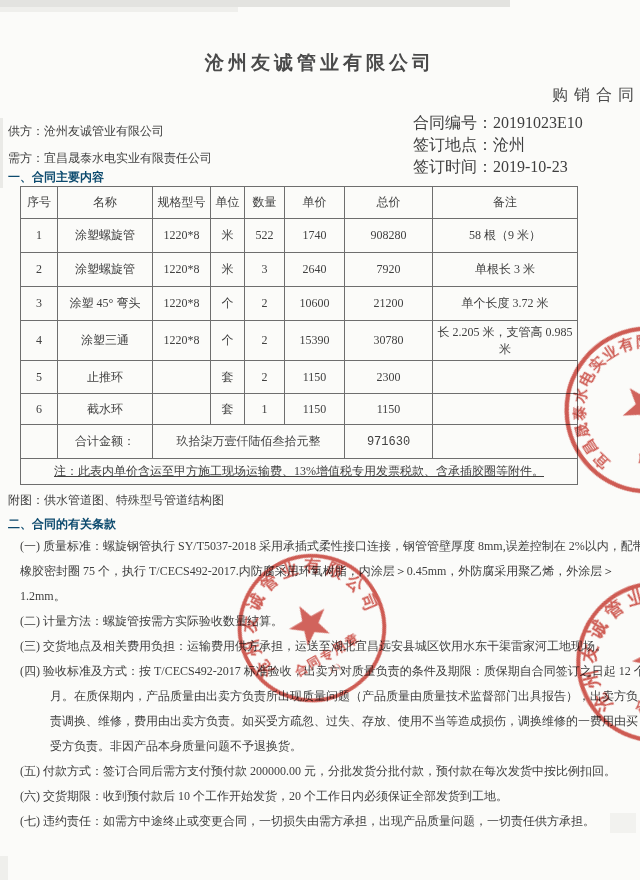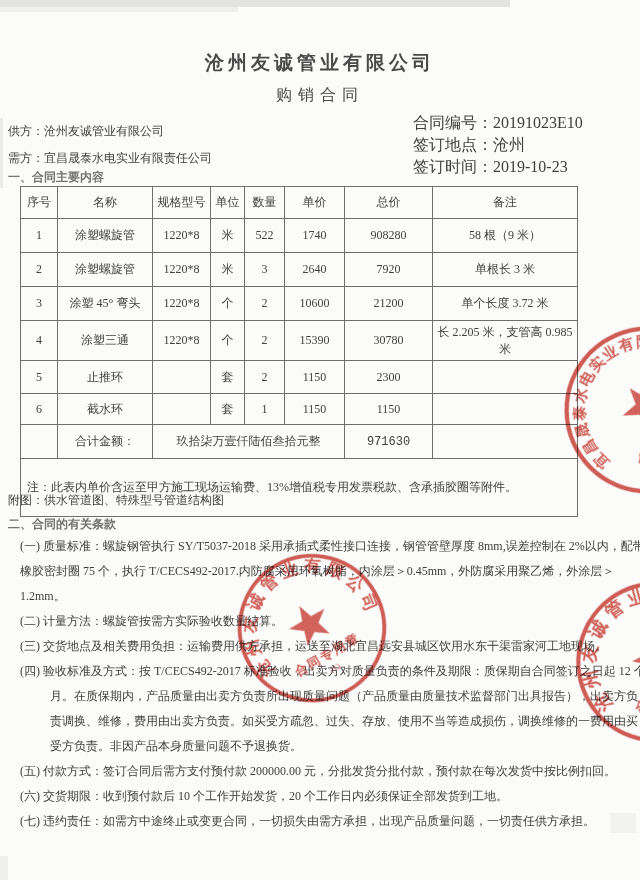--- a/index.html
+++ b/index.html
@@ -11,46 +11,46 @@
   }
   
   .strip1{position:absolute;top:0;left:0;width:510px;height:7px;background:#e3e3e0;}
   .strip2{position:absolute;top:7px;left:0;width:238px;height:5px;background:#efefec;}
   .strip3{position:absolute;top:813px;left:610px;width:26px;height:20px;background:#f2f2ef;}
   .strip4{position:absolute;top:118px;left:0;width:3px;height:70px;background:#eaeae7;}
   .strip5{position:absolute;top:856px;left:0;width:8px;height:24px;background:#efefec;}
 
   .company{position:absolute;top:50px;left:0;right:0;margin:0;text-align:center;
     font-size:19px;font-weight:600;letter-spacing:4px;color:#4a4a4a;}
-  .doctitle{position:absolute;top:85px;left:0;right:0;margin:0;text-align:center;
+  .doctitle{position:absolute;top:85px;left:0;right:0;margin:0;text-align:right;
     font-size:16px;font-weight:500;letter-spacing:6px;color:#4a4a4a;}
 
   .party{position:absolute;left:8px;font-size:12px;white-space:nowrap;}
   .party-supplier{top:117px;margin-top:6px;}
   .party-buyer{top:150px;}
   .meta{position:absolute;left:413px;top:112px;font-size:16px;line-height:22px;}
   .meta .mrow{white-space:nowrap;}
 
-  .sec-title{position:absolute;left:8px;font-size:12px;font-weight:bold;color:#737373;}
+  .sec-title{position:absolute;left:8px;font-size:12px;font-weight:bold;color:#0c4a6e;}
   .sec1{top:169px;}
   .sec2{top:516px;}
   .attach{position:absolute;top:492px;left:8px;font-size:12px;}
 
   .tablewrap{position:absolute;top:186px;left:20px;z-index:1;}
   table.items{border-collapse:collapse;width:557px;table-layout:fixed;}
   table.items th,table.items td{
     border:1px solid #6e6e6e;font-size:12px;font-weight:normal;
     text-align:center;padding:1px 3px;color:#414141;overflow:hidden;
   }
   tr.hdr{height:32px;}
   tr.r1{height:34px;} tr.r2{height:34px;} tr.r3{height:34px;}
   tr.r4{height:40px;} tr.r5{height:33px;} tr.r6{height:31px;}
   tr.total{height:34px;font-family:Liberation Mono, monospace;}
   tr.noterow{height:26px;}
-  tr.noterow td{text-align:left;padding:20px 6px;}
+  tr.noterow td{text-align:center;padding:4px 6px;text-decoration:underline;}
 
   .clauses{position:absolute;top:534px;left:20px;width:626px;z-index:1;
     font-size:12px;line-height:25px;}
   .clauses p{margin:0;}
   .clauses p.hang{padding-left:30px;text-indent:-30px;}
 
   
   .seal{position:absolute;z-index:10;mix-blend-mode:multiply;opacity:.82;
     filter:blur(.3px);pointer-events:none;}
   .seal svg{display:block;}

